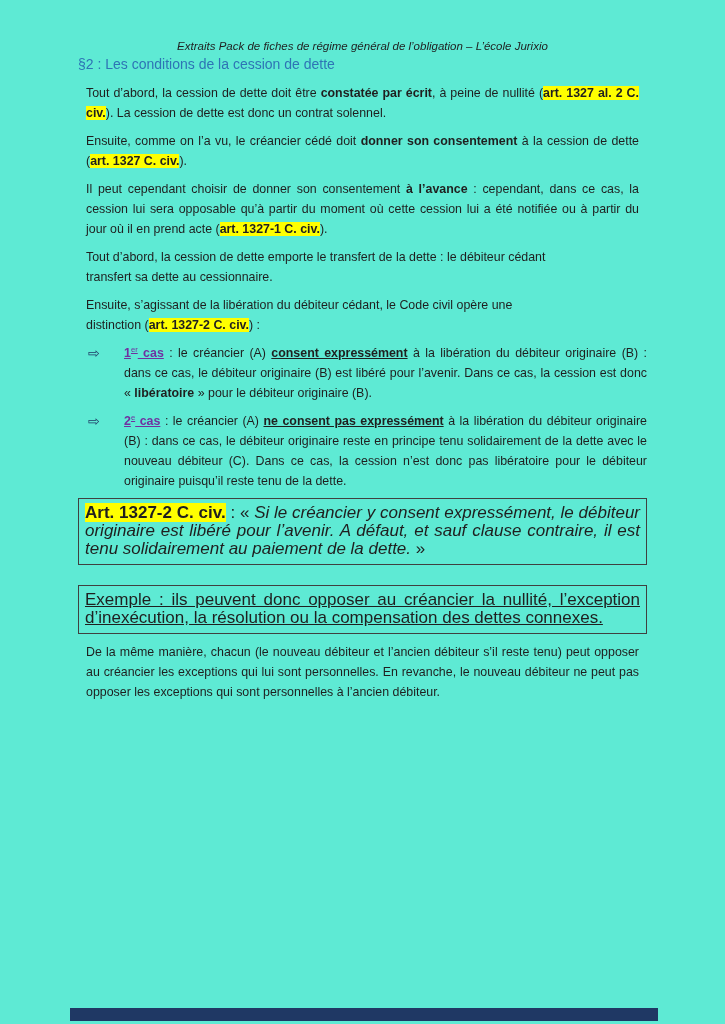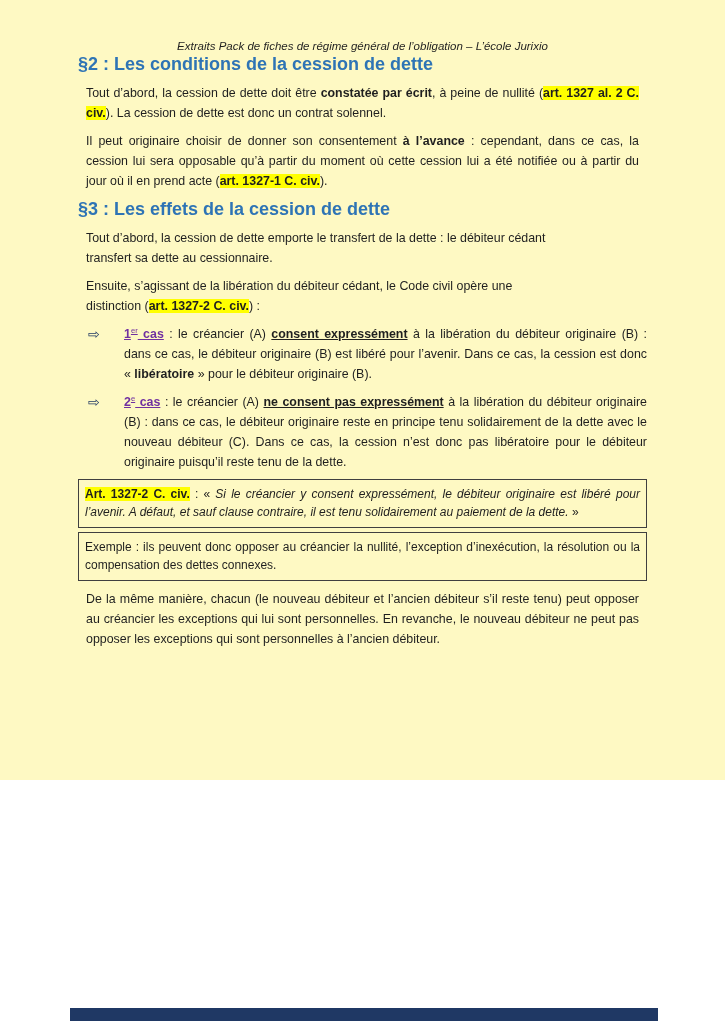--- a/index.html
+++ b/index.html
@@ -14,35 +14,35 @@
   html, body {
     margin: 0; padding: 0;
     width: 725px; height: 1024px;
     overflow: hidden;
     background: #ffffff;
   }
   body {
     font-family: "Liberation Sans", sans-serif;
     color: var(--body-text);
   }
-  .page { position: relative; width: 725px; height: 780px; background: #fef9c3; }
+  .page { position: relative; width: 725px; height: 1024px; background: #5eead4; }
   .content { position: absolute; left: 78px; top: 0; width: 569px; }
 
   .doc-header {
     padding-top: 38px;
     text-align: center;
     font-style: italic;
     font-size: 11.5px;
     line-height: 16px;
   }
   h1.sec {
     margin: 0;
-    font-size: 18px;
+    font-size: 14px;
     line-height: 21px;
-    font-weight: 700;
+    font-weight: 400;
     color: var(--heading-blue);
     text-align: left;
   }
   .sec2 { margin-top: 32px; }
   .sec3 { margin-top: 9px; }
 
   p.para {
     margin: 8px;
     font-size: 12.4px;
     line-height: 20px;
@@ -71,25 +71,25 @@
     font-size: 14px;
     color: var(--footer-bar-navy);
     font-weight: 400;
     text-decoration: none;
   }
 
   .box {
     margin-top: 7px;
     border: 1px solid var(--box-border);
     padding: 5px 6px 6px 6px;
-    font-size: 12px;
+    font-size: 17px;
     line-height: 18px;
     text-align: justify;
   }
-  .box-example { margin-top: 4px; }
+  .box-example { margin-top: 20px; text-decoration: underline; }
 
   
   .seg-b  { font-weight: 700; }
   .seg-hl { font-weight: 700; background: var(--highlight-yellow); }
   .seg-bu { font-weight: 700; text-decoration: underline; }
   .seg-case { font-weight: 700; text-decoration: underline; color: var(--case-purple); }
   sup.seg-case-sup {
     font-weight: 400; text-decoration: underline; color: var(--case-purple);
     font-size: 0.62em; line-height: 0; margin-top: 36px;
   }
@@ -106,23 +106,23 @@
 <body>
 
 <div class="page">
   <div class="content">
 
     <div class="doc-header">Extraits Pack de fiches de régime général de l’obligation – L’école Jurixio</div>
 
     <h1 class="sec sec2">§2 : Les conditions de la cession de dette</h1>
 
     <p class="para p1"><span>Tout d’abord, la cession de dette doit être </span><span class="seg-b">constatée par écrit</span><span>, à peine de nullité (</span><span class="seg-hl">art. 1327 al. 2 C. civ.</span><span>). La cession de dette est donc un contrat solennel.</span></p>
-    <p class="para p3"><span>Il peut originaire choisir de donner son consentement </span><span class="seg-b">à l’avance</span><span> : cependant, dans ce cas, la cession lui sera opposable qu’à partir du moment où cette cession lui a été notifiée ou à partir du jour où il en prend acte (</span><span class="seg-hl">art. 1327-1 C. civ.</span><span>).</span></p>
+    <p class="para p2"><span>Ensuite, comme on l’a vu, le créancier cédé doit </span><span class="seg-b">donner son consentement</span><span> à la cession de dette (</span><span class="seg-hl">art. 1327 C. civ.</span><span>).</span></p>
+    <p class="para p3"><span>Il peut cependant choisir de donner son consentement </span><span class="seg-b">à l’avance</span><span> : cependant, dans ce cas, la cession lui sera opposable qu’à partir du moment où cette cession lui a été notifiée ou à partir du jour où il en prend acte (</span><span class="seg-hl">art. 1327-1 C. civ.</span><span>).</span></p>
 
-    <h1 class="sec sec3">§3 : Les effets de la cession de dette</h1>
 
     <p class="para p4"><span>Tout d’abord, la cession de dette emporte le transfert de la dette : le débiteur cédant</span><br><span>transfert sa dette au cessionnaire.</span></p>
     <p class="para p5"><span>Ensuite, s’agissant de la libération du débiteur cédant, le Code civil opère une</span><br><span>distinction (</span><span class="seg-hl">art. 1327-2 C. civ.</span><span>) :</span></p>
 
     <div class="case-item case1">
       <span class="arrow">⇨</span>
       <span class="case-text"><span class="seg-case">1</span><sup class="seg-case-sup">er</sup><span class="seg-case"> cas</span><span> : le créancier (A) </span><span class="seg-bu">consent expressément</span><span> à la libération du débiteur originaire (B) : dans ce cas, le débiteur originaire (B) est libéré pour l’avenir. Dans ce cas, la cession est donc « </span><span class="seg-b">libératoire</span><span> » pour le débiteur originaire (B).</span></span>
     </div>
 
     <div class="case-item case2">

